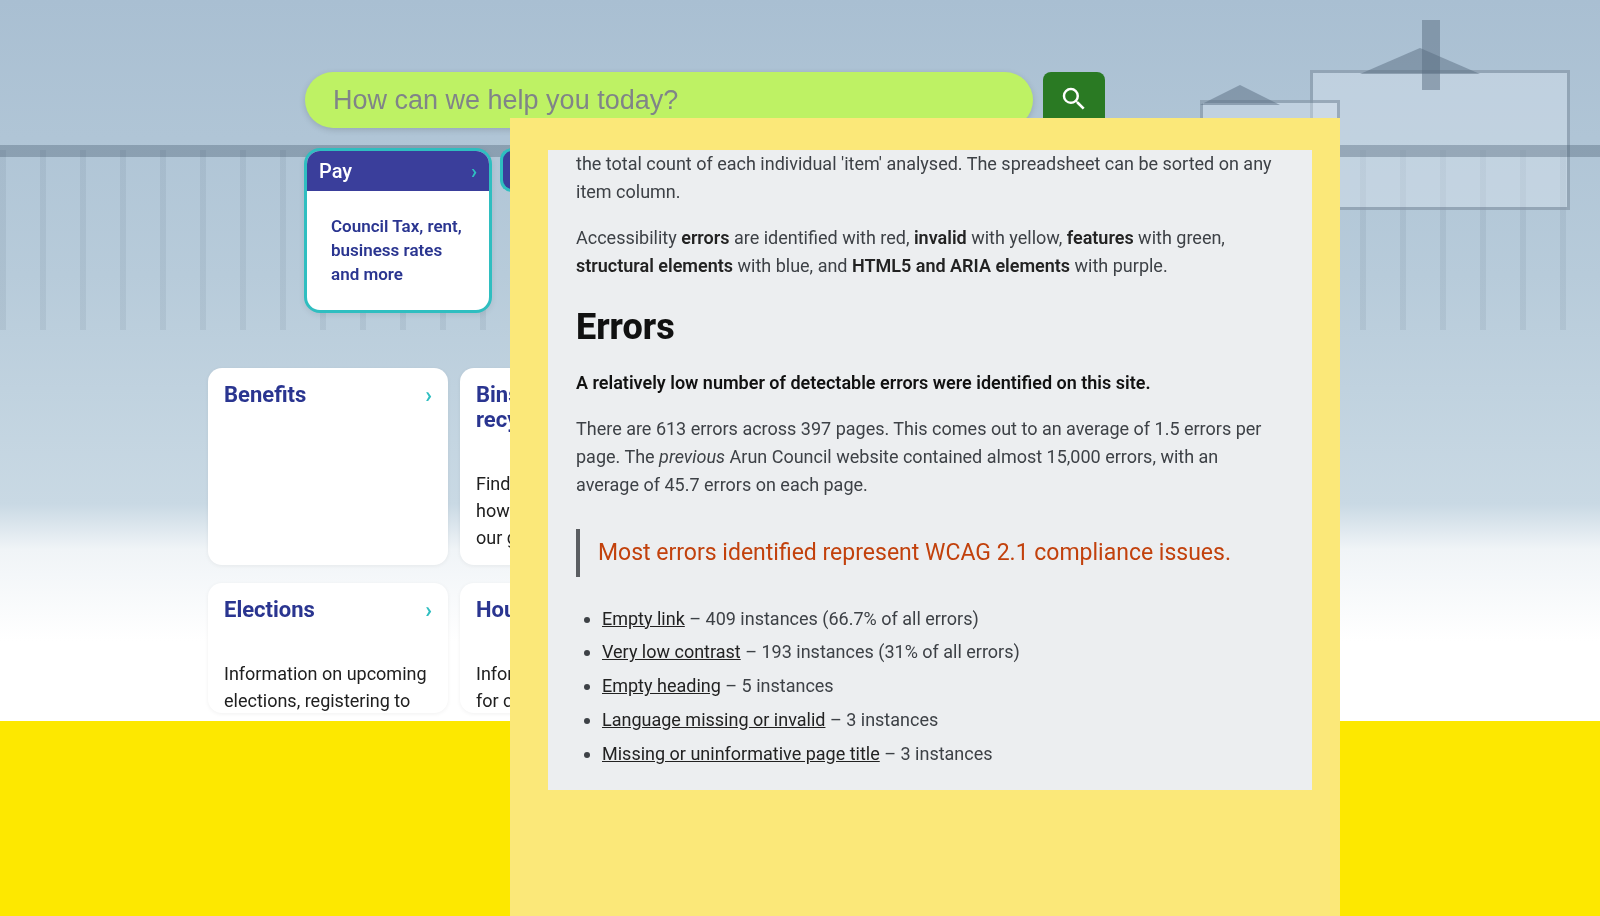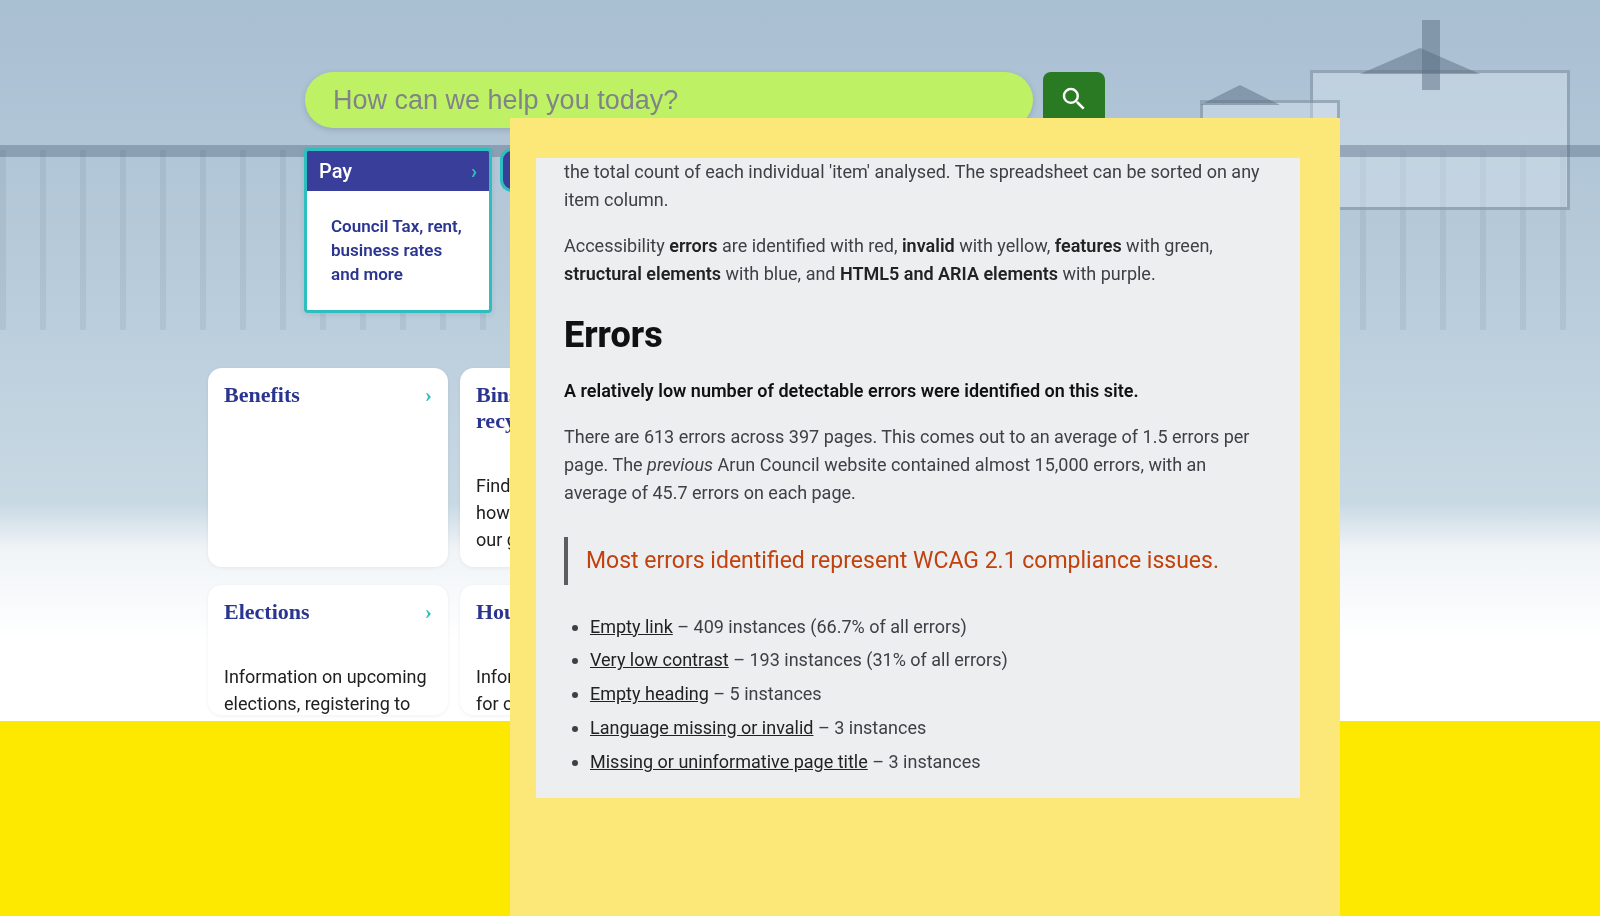--- a/index.html
+++ b/index.html
@@ -59,21 +59,21 @@
 .search-btn {
   width:62px; margin-left:10px; border:none; border-radius:8px;
   background:#2a7a23; display:flex; align-items:center; justify-content:center;
   cursor:pointer;
 }
 .search-btn svg { width:30px; height:30px; fill:#fff; }
 
 
 .pay-card {
   position:absolute; left:304px; top:148px; width:188px;
-  border:3px solid #2fbec0; border-radius:4px; background:#fff;
+  border:3px solid #2fbec0; border-radius:16px; background:#fff;
   overflow:hidden;
   box-shadow: 0 2px 6px rgba(0,0,0,0.08);
 }
 .pay-card .hdr {
   background:#3a3e9b; color:#fff; padding:8px 12px;
   display:flex; justify-content:space-between; align-items:center;
   font-size:20px; font-weight:500;
 }
 .pay-card .hdr .chev { color:#2fbec0; font-size:20px; font-weight:bold; }
 .pay-card .body {
@@ -90,41 +90,39 @@
   position:absolute; left:208px; top:368px;
   display:grid; grid-template-columns: 240px 80px; gap:18px 12px;
 }
 .card {
   background:#fff; border-radius:14px; padding:14px 16px;
   box-shadow: 0 1px 4px rgba(0,0,0,0.06);
 }
 .card .title-row {
   display:flex; justify-content:space-between; align-items:center;
   margin-bottom:38px;
-  font-family:Liberation Serif, serif;
 }
 .card .title {
   color:#2a3590; font-weight:700; font-size:22px;
 }
 .card .chev { color:#2fbec0; font-size:22px; font-weight:bold; }
 .card .desc { color:#202020; font-size:18px; line-height:1.5; }
 .card.trunc { overflow:hidden; }
 .card.col2 { padding-right:0; }
 
 
 .yellow-panel {
   position:absolute; left:510px; top:118px; width:830px; height:800px;
   background:#fbe879;
 }
 .article {
-  position:absolute; left:536px; top:150px; width:764px; height:640px;
+  position:absolute; left:548px; top:150px; width:764px; height:640px;
   background:#eceef0; padding:0 28px 28px 28px; color:#3d4146;
   font-size:18px; line-height:1.55;
   overflow:hidden;
-  margin-top:8px;
 }
 .article p { margin: 0 0 18px 0; }
 .article .lead-frag { color:#3d4146; }
 .article strong { color:#222; font-weight:600; }
 .article h2 {
   font-size:36px; font-weight:800; color:#111; margin:20px 0 14px 0;
 }
 .article .bold-line { font-weight:600; color:#111; }
 .article em { font-style:italic; }
 .article .quote {

